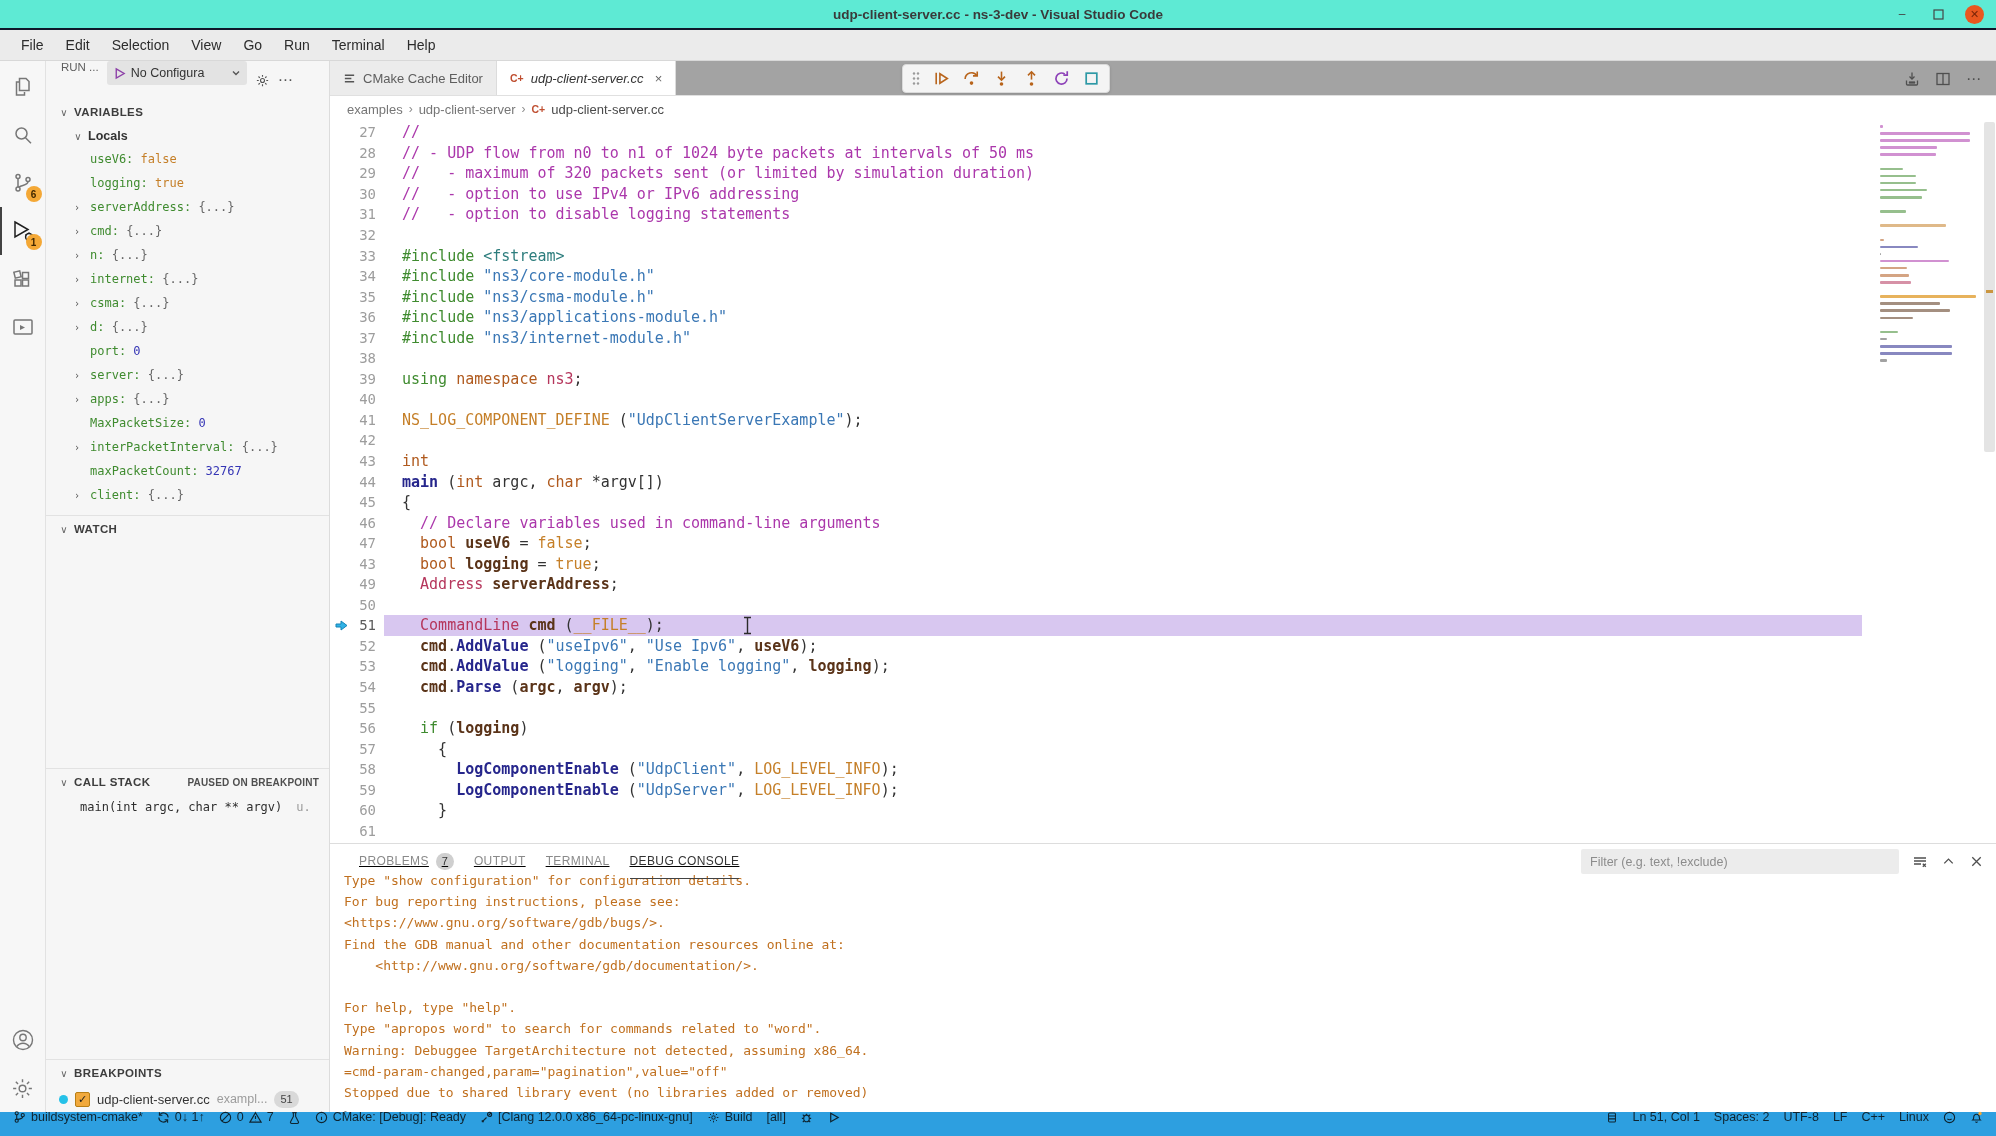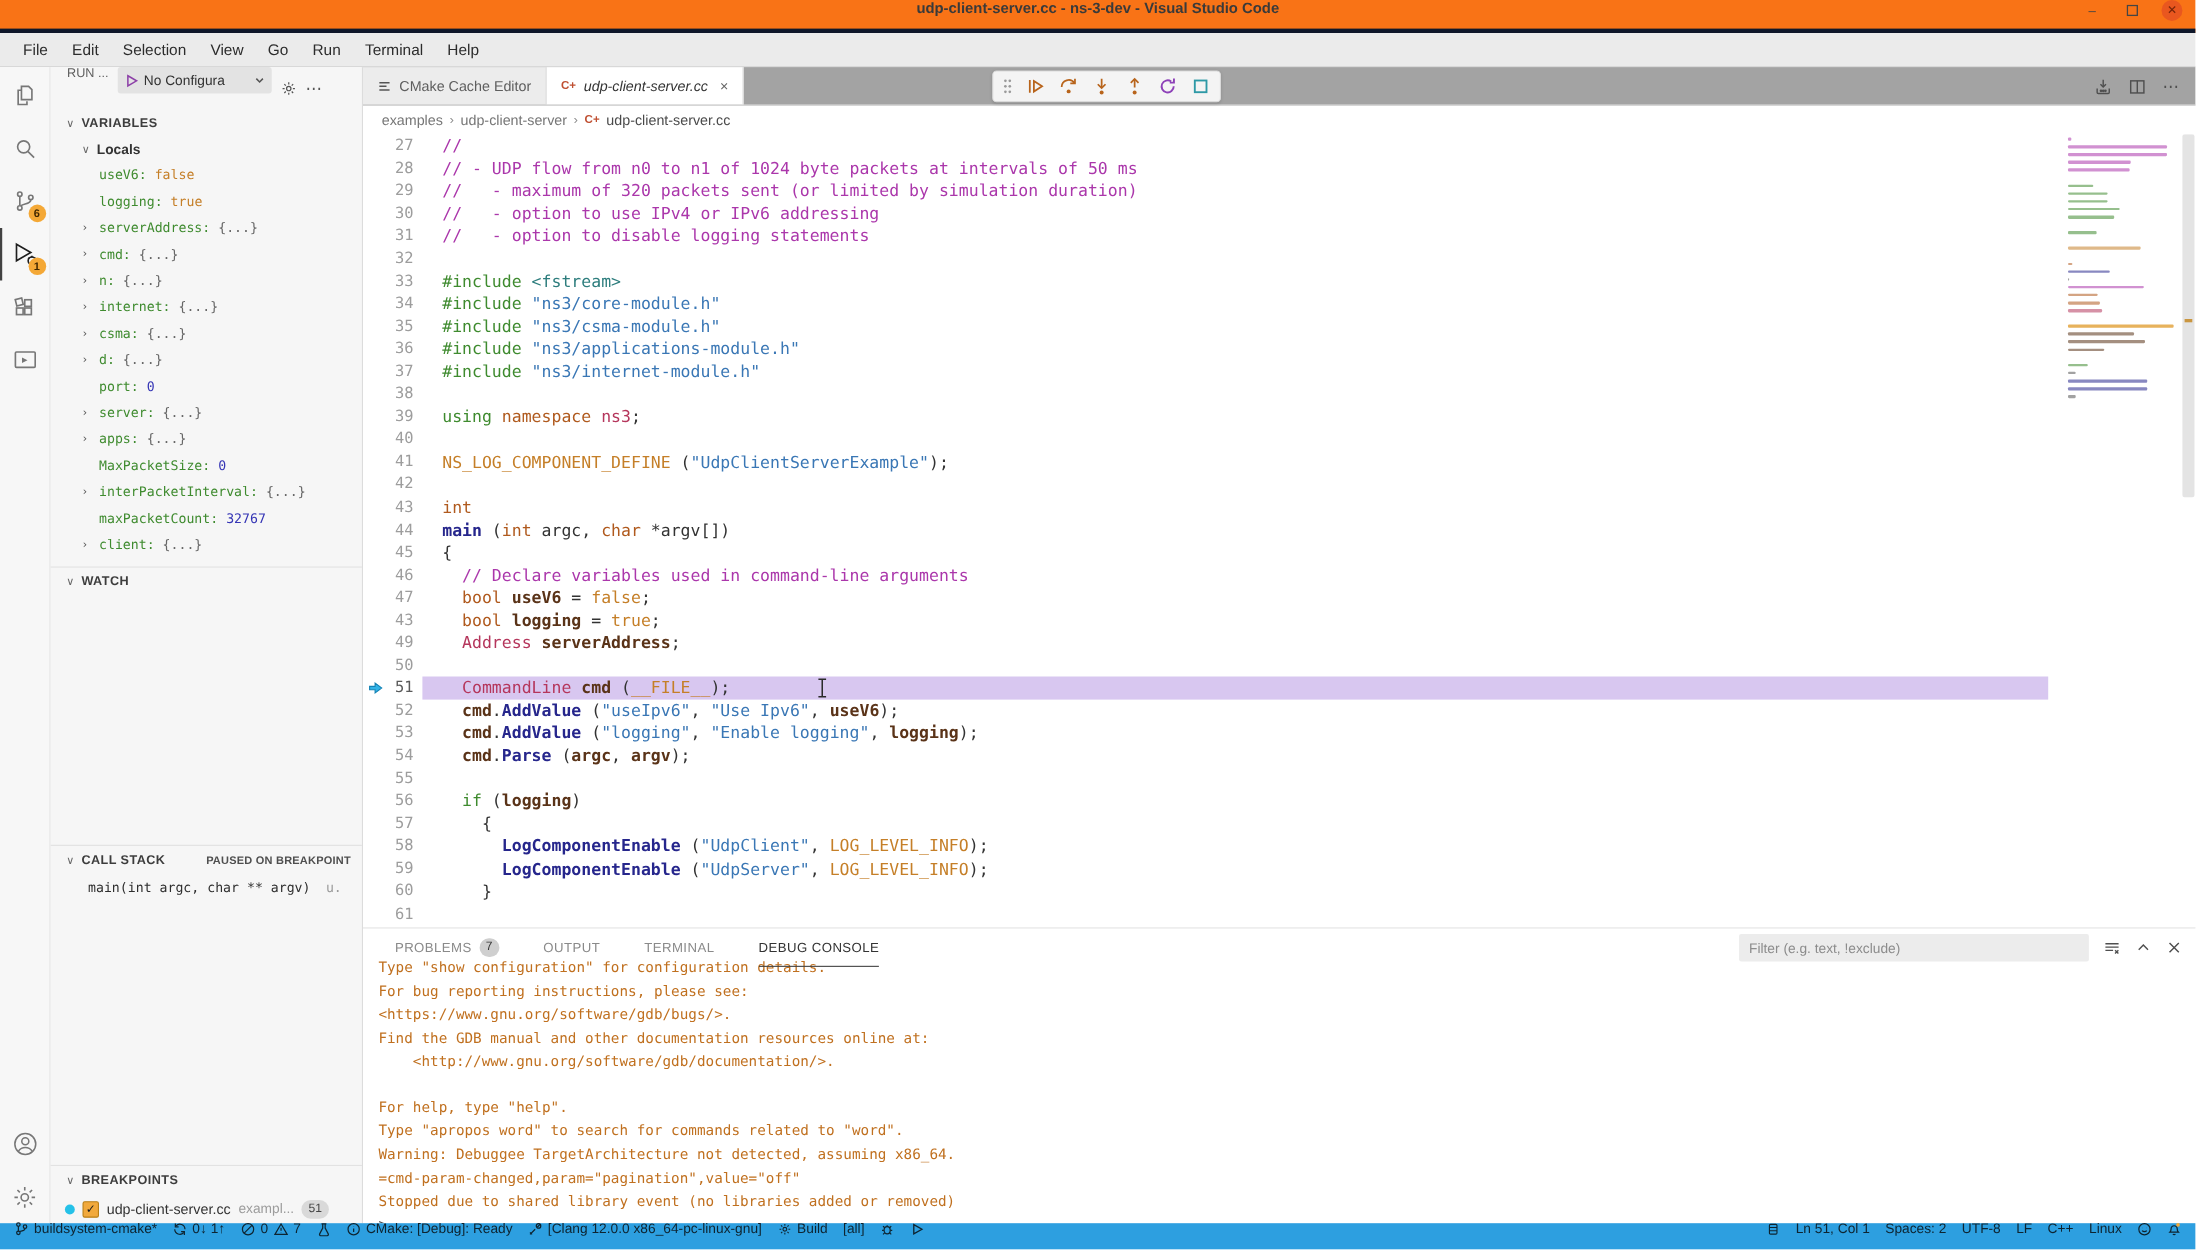--- a/index.html
+++ b/index.html
@@ -1,22 +1,22 @@
 <!DOCTYPE html>
 <html><head>
 <meta charset="utf-8">
 <style>
   *{box-sizing:border-box;margin:0;padding:0}
   html,body{width:1996px;height:1136px;overflow:hidden;background:#fff;
     font-family:"Liberation Sans","DejaVu Sans",sans-serif;-webkit-font-smoothing:antialiased}
   .app{width:1996px;height:1136px;display:flex;flex-direction:column;overflow:hidden}
 
   
-  .titlebar{height:30px;background:#f97316;border-bottom:4px solid #0f172a;position:relative;
-    display:flex;justify-content:center;flex:0 0 30px}
+  .titlebar{height:30px;background:#5eead4;border-bottom:2px solid #0f172a;position:relative;
+    display:flex;align-items:center;justify-content:center;flex:0 0 30px}
   .title{font-size:13.5px;font-weight:bold;color:#3a3a3a}
   .win-controls{position:absolute;right:12px;display:flex;align-items:center;gap:18px}
   .wc{width:18px;height:18px;display:flex;align-items:center;justify-content:center;color:#454545;font-size:12px}
   .wc-close{width:19px;height:19px;border-radius:50%;background:#e9571f;color:#7a2508;font-weight:bold;font-size:11px}
 
   
   .menubar{height:31px;background:#ebebeb;border-bottom:1px solid #d8d8d8;display:flex;align-items:center;
     padding-left:10px;flex:0 0 31px}
   .menu-item{padding:4px 11px;font-size:14px;color:#2c2c2c;border-radius:3px;cursor:default}
 
@@ -463,21 +463,21 @@
           </div>
         <div class="cursor-ibeam">
           <svg width="11" height="19" viewBox="0 0 11 19" fill="none" stroke="#2b2b2b" stroke-width="1.4">
               <path d="M2 1.5h7M2 17.5h7M5.5 1.5v16"></path>
             </svg>
         </div>
       </div>
 
       <div class="panel">
         <div class="paneltabs">
-          <div id="panel-tabs" style="display:flex;height:100%;gap:40px;">
+          <div id="panel-tabs" style="display:flex;height:100%;gap:20px;text-decoration:underline;">
               <div class="ptab">
                 <span>PROBLEMS</span>
                 <span class="ptab-badge">7</span>
               </div>
               <div class="ptab">
                 <span>OUTPUT</span>
               </div>
               <div class="ptab">
                 <span>TERMINAL</span>
               </div>

